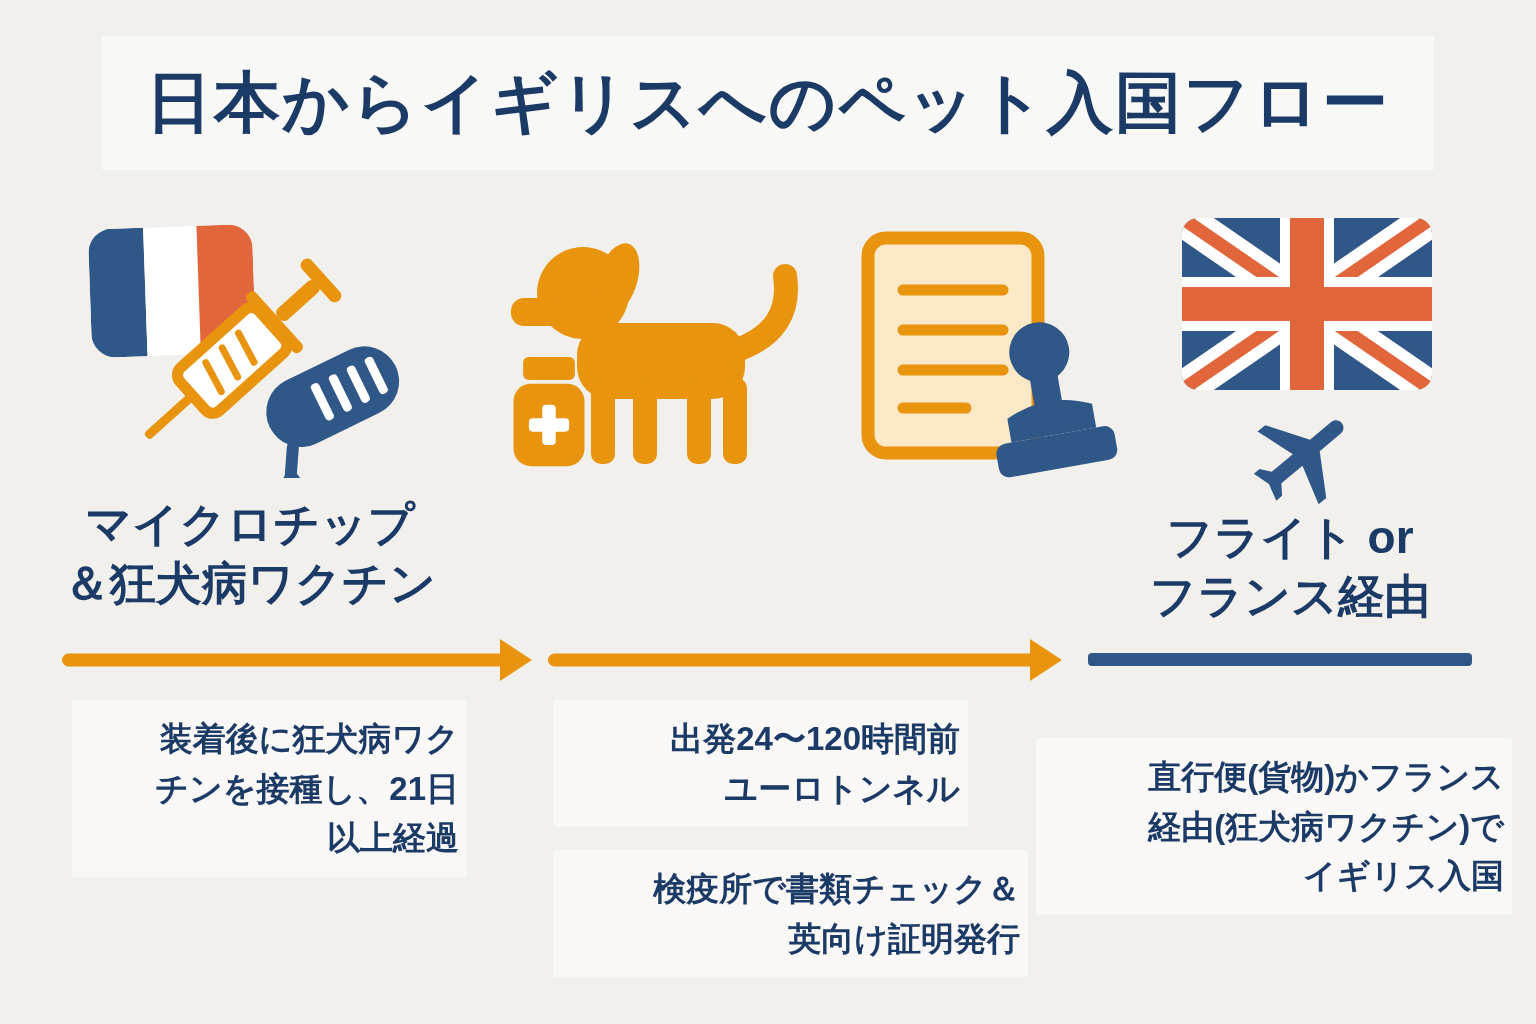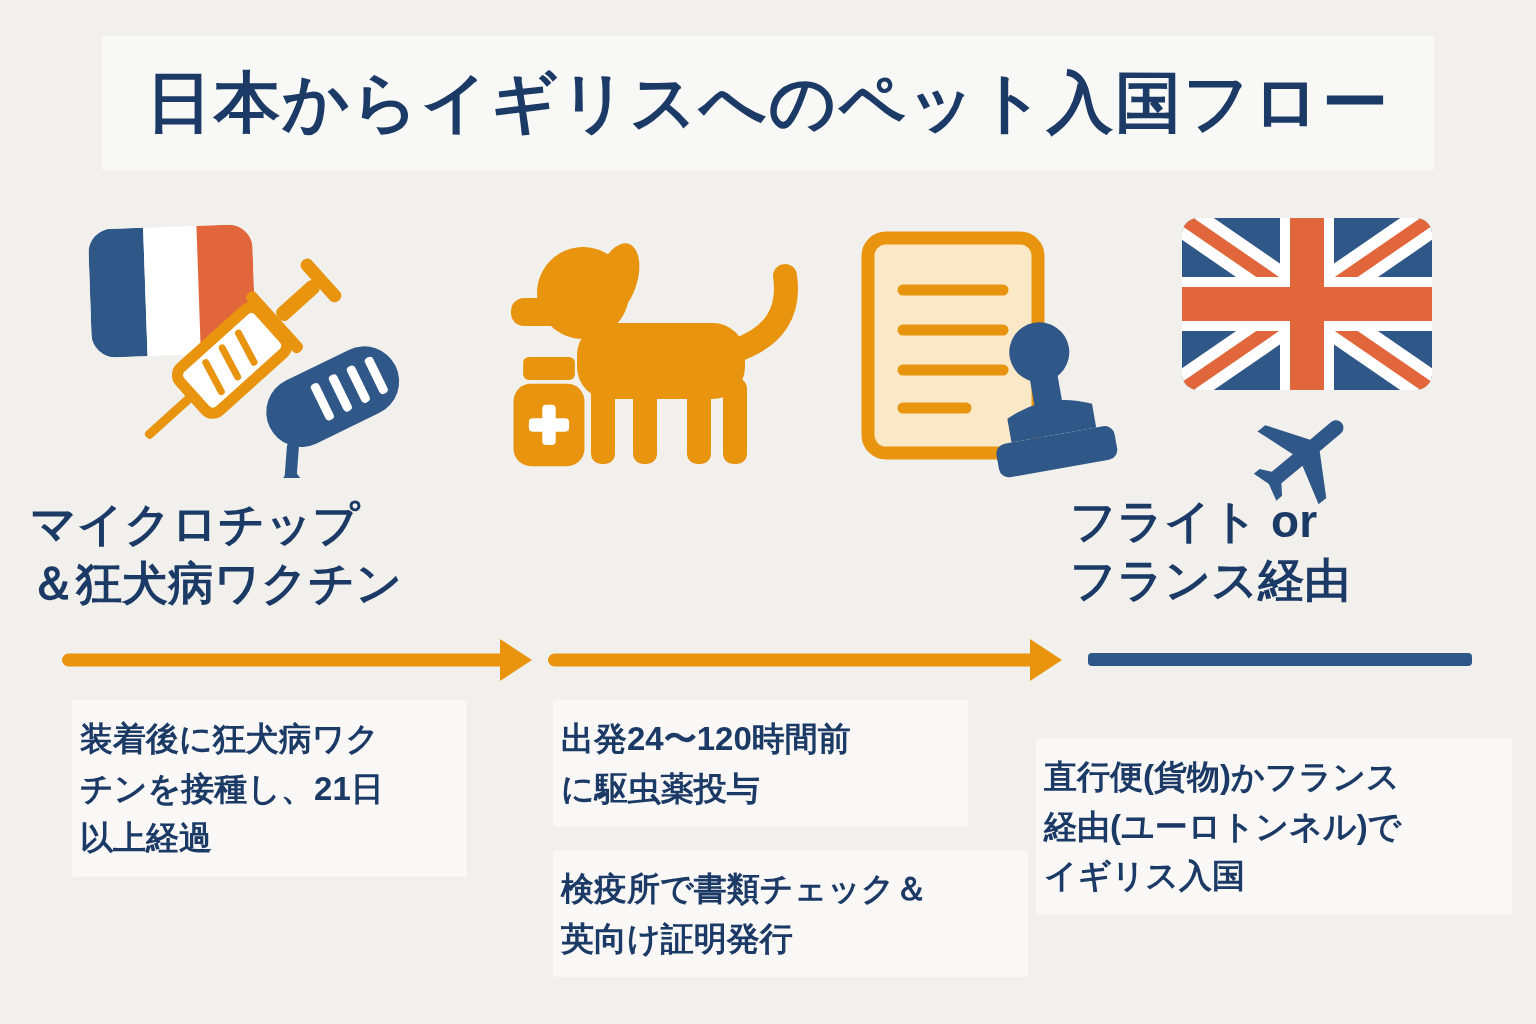--- a/index.html
+++ b/index.html
@@ -4,23 +4,23 @@
 <style>
   *{margin:0;padding:0;box-sizing:border-box}
   html,body{width:1536px;height:1024px}
   body{font-family:"Liberation Sans","DejaVu Sans",sans-serif;background:var(--bg,#F1F0EC);overflow:hidden}
   .canvas{position:relative;width:1536px;height:744px;background:var(--bg,#F1F0EC)}
   .title{position:absolute;left:768px;top:36px;transform:translateX(-50%);white-space:nowrap;
          background:rgba(255,255,255,0.5);color:var(--text,#1C3A66);font-size:66px;font-weight:800;
          padding:22px 44px;letter-spacing:2px}
   .ic{position:absolute}
   .label{position:absolute;color:var(--text,#1C3A66);font-weight:800;font-size:46px;line-height:1.28;
-         white-space:pre-line}
+         text-align:center;white-space:pre-line}
   .note{position:absolute;color:var(--text,#1C3A66);font-weight:700;font-size:33px;line-height:1.5;
-        text-align:left;white-space:pre-line;background:var(--box,rgba(255,255,255,0.55));
+        text-align:right;white-space:pre-line;background:var(--box,rgba(255,255,255,0.55));
         padding:14px 8px;border-radius:3px}
   .arrow{position:absolute;height:44px}
   .arrow .shaft{position:absolute;left:0;right:24px;top:50%;height:13px;transform:translateY(-50%);
         background:var(--orange,#E8940F);border-radius:7px}
   .arrow .head{position:absolute;right:0;top:50%;transform:translateY(-50%);width:0;height:0;
         border-left:32px solid var(--orange,#E8940F);border-top:21px solid transparent;border-bottom:21px solid transparent}
   .navline{position:absolute;background:var(--navy,#2F5788);height:13px;border-radius:4px}
 </style>
 </head>
 <body>
@@ -125,37 +125,37 @@
   </svg>
 
   <svg class="ic" style="left:1190px;top:392px;width:230px;height:130px" viewBox="0 0 230 130">
     <g transform="rotate(50 115 65) translate(55 5) scale(5)">
       <path d="M21 16v-2l-8-5V3.5c0-.83-.67-1.5-1.5-1.5S10 2.67 10 3.5V9l-8 5v2l8-2.5V19l-2 1.5V22l3.5-1 3.5 1v-1.5L13 19v-5.5l8 2.5z" style="fill:var(--navy)"></path>
     </g>
   </svg>
 
   <div class="label" style="left:30px;top:495px;width:440px">マイクロチップ
 ＆狂犬病ワクチン</div>
-  <div class="label" style="left:1070px;top:492px;width:440px">フライト or
+  <div class="label" style="left:1070px;top:508px;width:440px">フライト or
 フランス経由</div>
 
   <div class="arrow" style="left:62px;top:638px;width:470px">
     <div class="shaft"></div>
     <div class="head"></div>
   </div>
   <div class="arrow" style="left:548px;top:638px;width:514px">
     <div class="shaft"></div>
     <div class="head"></div>
   </div>
   <div class="navline" style="left:1088px;top:653px;width:384px"></div>
 
   <div class="note" style="left:72px;top:700px;width:395px">装着後に狂犬病ワク
 チンを接種し、21日
 以上経過</div>
   <div class="note" style="left:553px;top:700px;width:415px">出発24〜120時間前
-に駆虫薬投与</div>
+ユーロトンネル</div>
   <div class="note" style="left:553px;top:850px;width:475px">検疫所で書類チェック＆
 英向け証明発行</div>
   <div class="note" style="left:1036px;top:738px;width:476px">直行便(貨物)かフランス
-経由(ユーロトンネル)で
+経由(狂犬病ワクチン)で
 イギリス入国</div>
 
 </div>
 
 </body></html>

